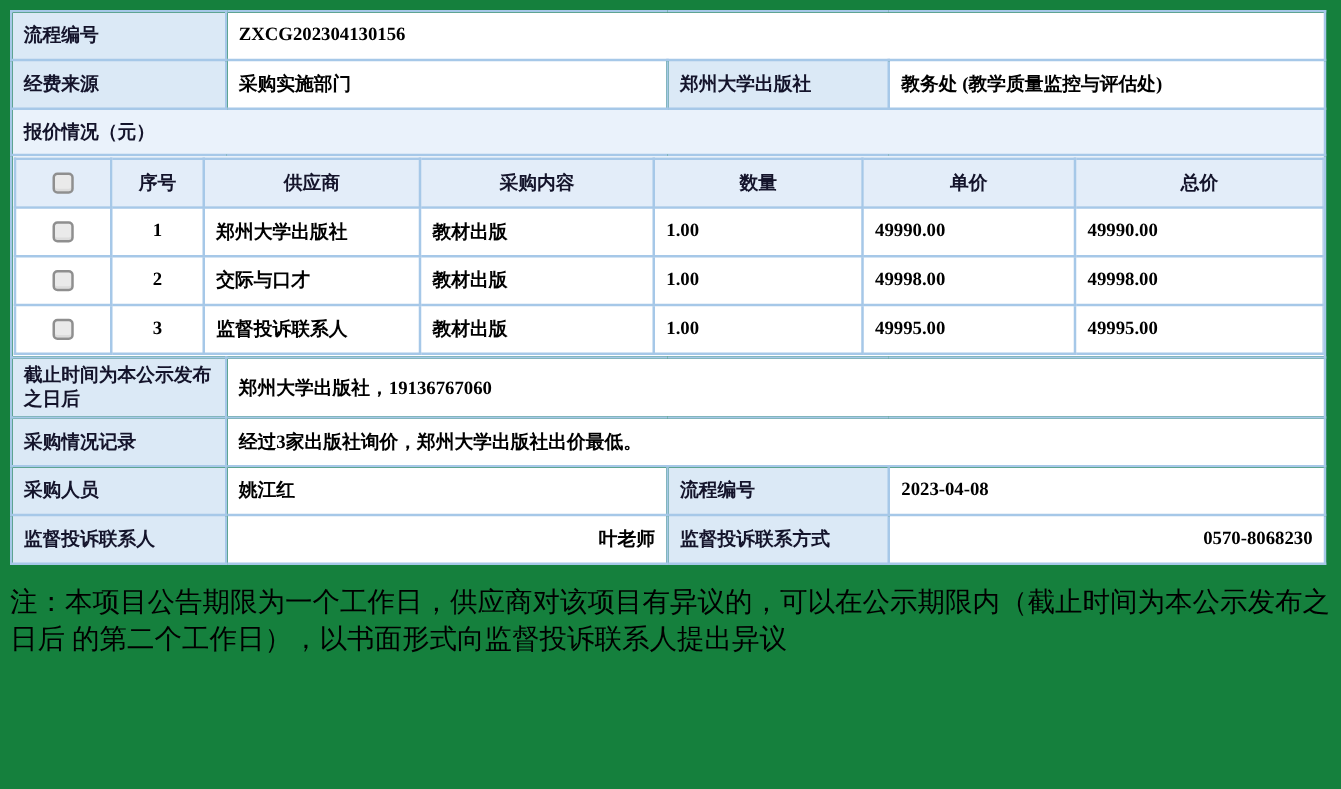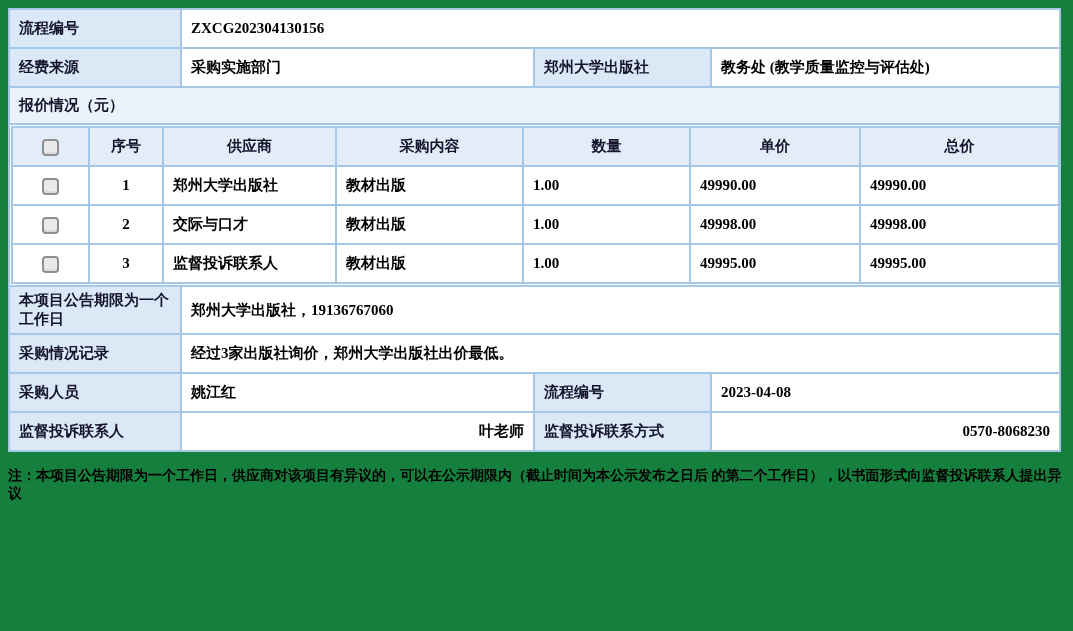--- a/index.html
+++ b/index.html
@@ -70,22 +70,22 @@
     border: 2px solid #8f8f8f;
     border-radius: 4px;
     background: #eaeaea;
     box-shadow: inset 0 -2px 0 rgba(0,0,0,0.06);
     vertical-align: middle;
     cursor: pointer;
   }
   .note {
     width: 1056px;
     margin: 15px 0 0 0;
-    font-size: 14px;
-    font-weight: bold;
+    font-size: 22px;
+    font-weight: normal;
     line-height: 1.32;
     color: #000;
     word-break: break-all;
   }
 </style>
 </head>
 <body>
 
 <div class="page">
 
@@ -166,21 +166,21 @@
                   <td>49995.00</td>
                 </tr>
               </tbody>
           </table>
         </td>
       </tr>
     </tbody>
 
     <tbody id="bottom-rows">
         <tr>
-          <td class="label">本项目公告期限为一个工作日</td>
+          <td class="label">截止时间为本公示发布之日后</td>
           <td colspan="3" class="value bold">郑州大学出版社，19136767060</td>
         </tr>
         <tr>
           <td class="label">采购情况记录</td>
           <td colspan="3" class="value bold">经过3家出版社询价，郑州大学出版社出价最低。</td>
         </tr>
         <tr>
           <td class="label">采购人员</td>
           <td class="value bold">姚江红</td>
           <td class="label">流程编号</td>

